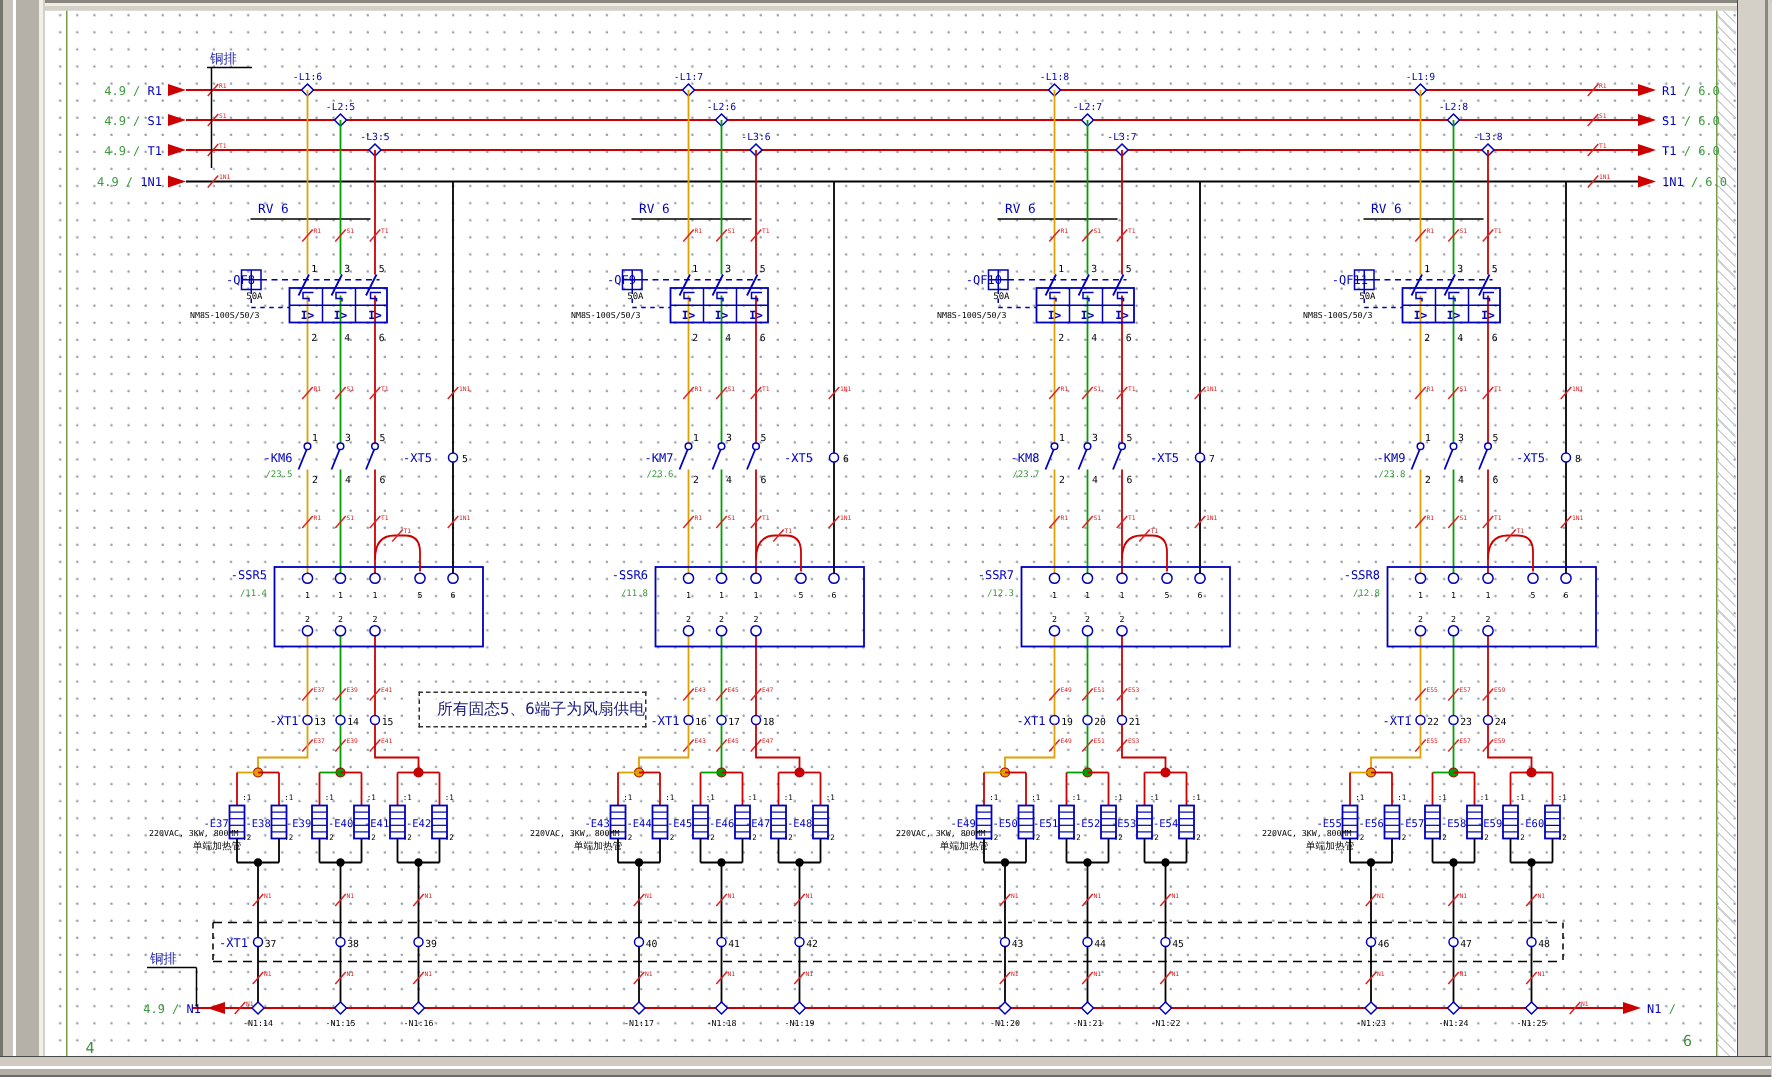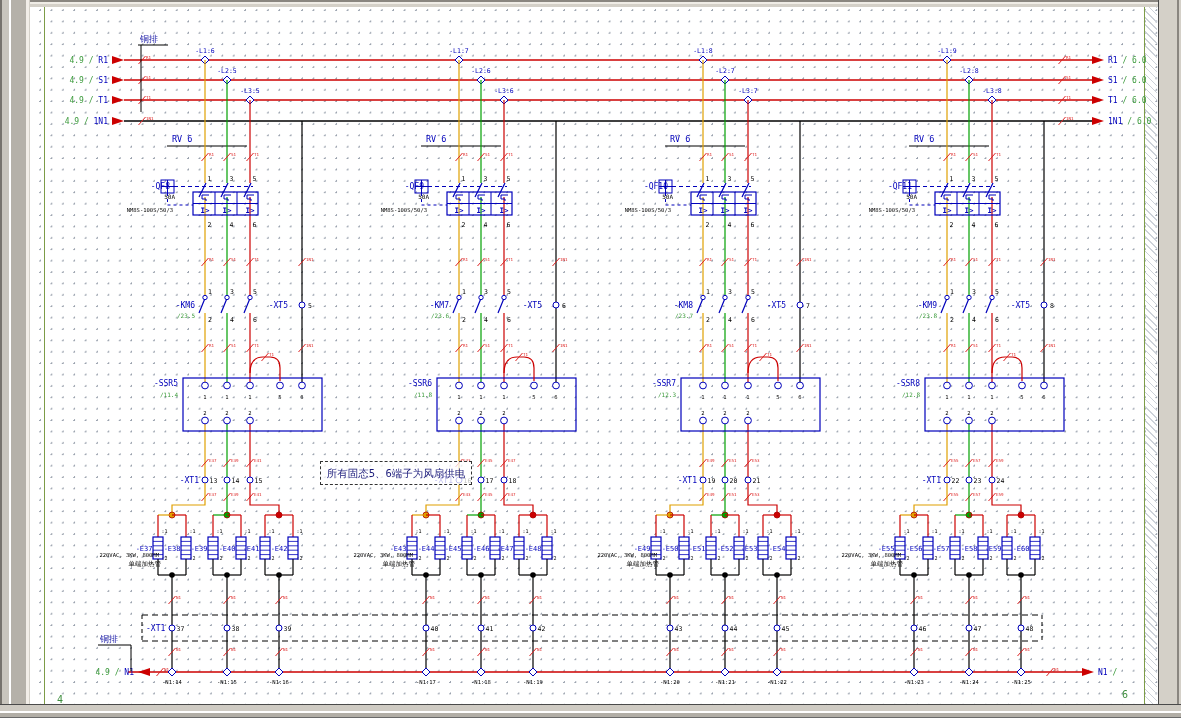--- a/index.html
+++ b/index.html
@@ -14,22 +14,22 @@
   .edge-bottom{position:absolute;left:0;top:704px;width:1181px;height:14px;
         background:linear-gradient(#4a4a4a 0 1px,#cfcbc3 1px 7px,#ffffff 7px 9px,#b2aea6 9px 13px,#6a6a6a 13px);}
   .canvas{position:absolute;left:30px;top:7px;width:1128px;height:697px;background:#ffffff;
         background-image:radial-gradient(circle at 1.2px 1.2px,#99a1ad 0.85px,transparent 1px);
         background-size:11.4px 11.4px;background-position:9px 2px;}
   .sheet-line{position:absolute;top:7px;height:697px;width:1px;background:#7d9c48;}
   .hatch{position:absolute;left:1145px;top:7px;width:12px;height:697px;
         background:repeating-linear-gradient(45deg,#cdd2d9 0 1px,rgba(255,255,255,0) 1px 5px);}
   svg#schematic{position:absolute;left:0;top:0;}
   .note-box{position:absolute;left:279px;top:461px;width:150px;height:22px;border:1px dashed #333;
-        background:rgba(255,255,255,.75);color:#1a1a7a;font-size:10.5px;line-height:22px;text-align:center;
-        font-family:"DejaVu Sans Mono","DejaVu Sans",monospace;margin-left:41px;}
+        background:rgba(255,255,255,.75);color:#1a1a7a;font-size:10.5px;line-height:22px;text-align:right;
+        font-family:"DejaVu Sans Mono","DejaVu Sans",monospace;}
   .zone{position:absolute;color:#3e8e3e;font-size:10px;font-family:"DejaVu Sans Mono",monospace;}
   .zone.left{left:57px;top:694px;}
   .zone.right{left:1122px;top:689px;}
 </style>
 </head>
 <body>
 
 <div class="page">
   <div class="canvas"></div>
   <div class="sheet-line" style="left:44px"></div>

